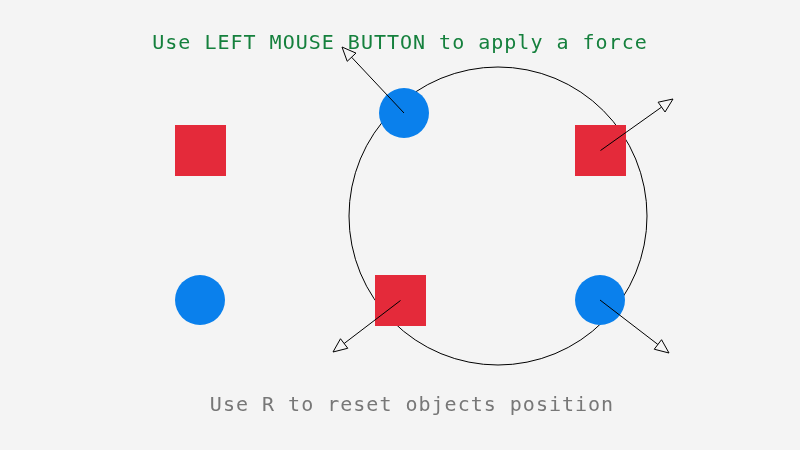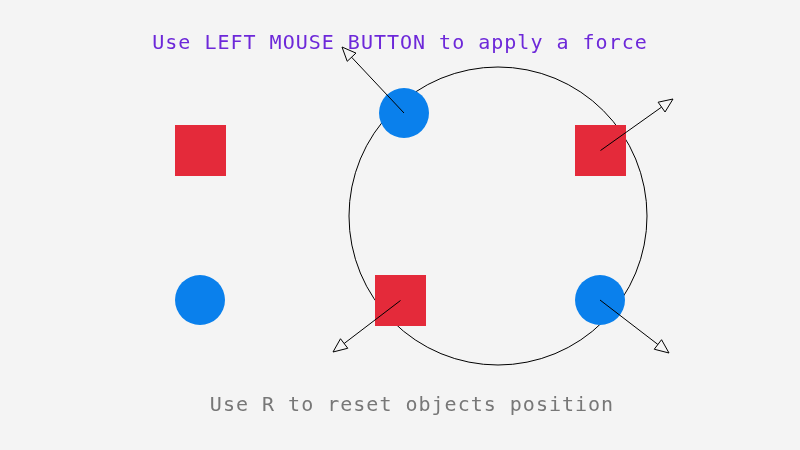--- a/index.html
+++ b/index.html
@@ -78,17 +78,17 @@
           <line x1="400.5" y1="300.5" x2="344.13036373523727" y2="343.50794470570787" stroke="#000000" stroke-width="1"></line>
           <polygon points="333,352 340.49091146625494,338.73778881917764 347.7698160042196,348.2781005922381" fill="none" stroke="#000000" stroke-width="1" stroke-linejoin="miter"></polygon>
         </g>
         <g>
           <line x1="600" y1="300" x2="657.8972851333184" y2="344.47182771109965" stroke="#000000" stroke-width="1"></line>
           <polygon points="669,353 654.2423541523611,349.2301340825346 661.5522161142757,339.7135213396647" fill="none" stroke="#000000" stroke-width="1" stroke-linejoin="miter"></polygon>
         </g>
       </g>
   </svg>
 
-  <div class="hint-text" id="hint-top" style="color: #6d28d9;">Use LEFT MOUSE BUTTON to apply a force</div>
+  <div class="hint-text" id="hint-top" style="color: #15803d;">Use LEFT MOUSE BUTTON to apply a force</div>
 
   <div class="hint-text" id="hint-bottom" style="color: rgb(119, 119, 119);">Use R to reset objects position</div>
 
 </div>
 
 </body></html>

